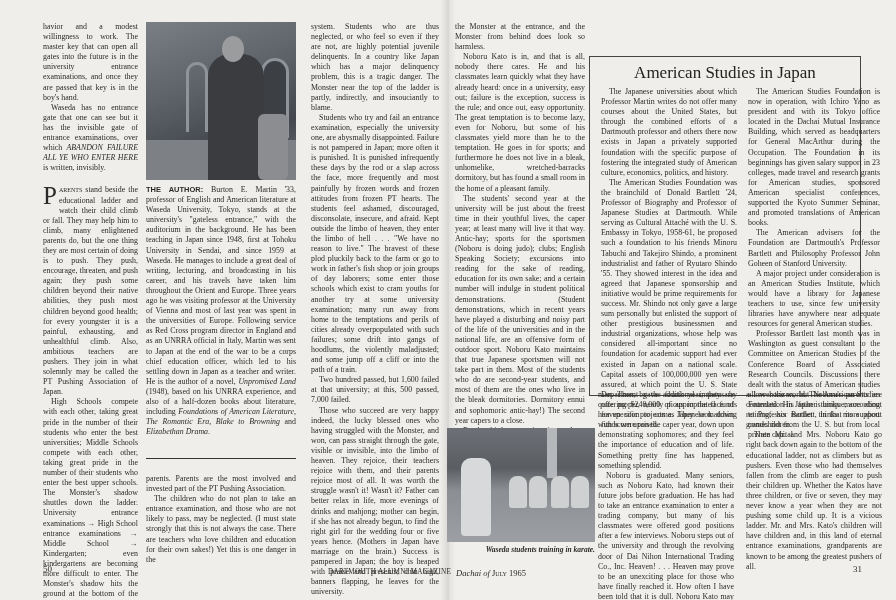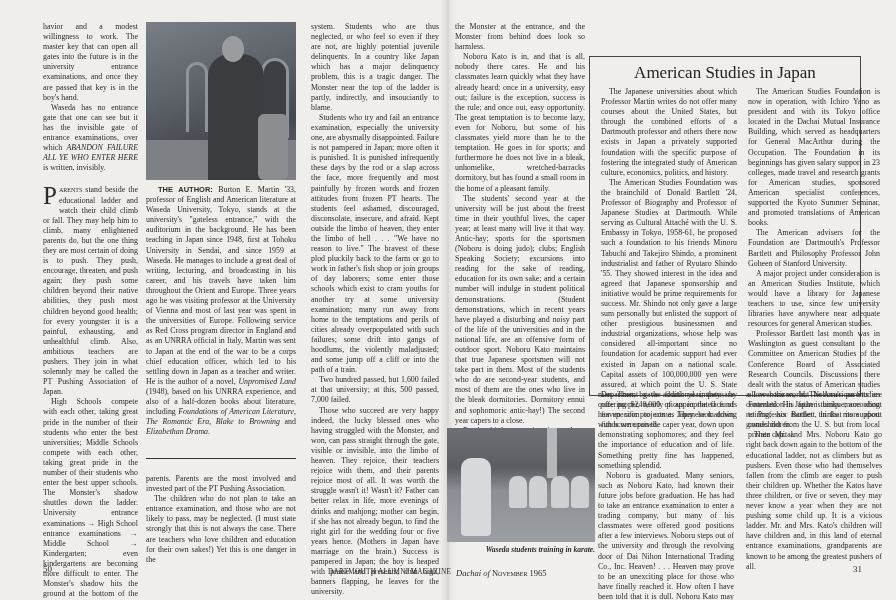--- a/index.html
+++ b/index.html
@@ -34,21 +34,21 @@
   .photo-author { position: absolute; left: 146px; top: 22px; width: 150px; height: 158px;
     background: linear-gradient(160deg, #7a7f86 0%, #5d6168 40%, #44484e 70%, #6b6f74 100%); overflow: hidden; }
   .photo-author .arch1 { position: absolute; left: 40px; top: 40px; width: 22px; height: 70px; border: 3px solid #8f939a; border-bottom: none; border-radius: 12px 12px 0 0; }
   .photo-author .arch2 { position: absolute; left: 115px; top: 36px; width: 28px; height: 80px; border: 3px solid #8f939a; border-bottom: none; border-radius: 14px 14px 0 0; background: #3c3f44; }
   .photo-author .figure { position: absolute; left: 62px; top: 32px; width: 56px; height: 126px; background: #3a3c40; border-radius: 22px 22px 0 0; }
   .photo-author .head { position: absolute; left: 76px; top: 14px; width: 22px; height: 26px; background: #9a9c9e; border-radius: 50%; }
   .photo-author .coat { position: absolute; left: 112px; top: 92px; width: 30px; height: 66px; background: #8b8d90; border-radius: 6px; }
   .photo-author .ground { position: absolute; left: 0; top: 118px; width: 150px; height: 40px; background: #7d8085; }
 
   .caption-author { position: absolute; left: 146px; top: 185px; width: 150px; font-size: 7.9px; line-height: 10.1px; text-align: justify; }
-  .caption-author .label { font-family: "Liberation Sans", "DejaVu Sans", sans-serif; font-weight: bold; font-size: 7.5px; margin-left: 12px; }
+  .caption-author .label { font-family: "Liberation Sans", "DejaVu Sans", sans-serif; font-weight: bold; font-size: 7.5px; }
   .rule-left { position: absolute; left: 146px; top: 458px; width: 150px; height: 1px; background: #333; }
 
   .box { position: absolute; left: 589px; top: 12px; width: 272px; height: 340px; border: 1.5px solid #444; background: #efeeea; margin-top: 44px; }
   .box-title { position: absolute; left: 0; top: 6px; width: 100%; text-align: center; font-size: 17px; line-height: 20px; color: #222; }
   #box-col1 { left: 11px; top: 30px; width: 136px; }
   #box-col2 { left: 158px; top: 30px; width: 132px; }
 
   .photo-karate { position: absolute; left: 447px; top: 428px; width: 148px; height: 114px;
     background: linear-gradient(180deg, #6d7076 0%, #5a5d62 35%, #8b8e92 55%, #9c9fa3 100%); overflow: hidden; }
   .photo-karate .pillar { position: absolute; left: 100px; top: 0; width: 10px; height: 50px; background: #b5b7ba; }
@@ -141,15 +141,15 @@
     <p class="noindent">man. Then, by the fourth year, they are quite proper, nearly pious in the face of heaven soon to come. They look down with scorn upon the caper year, down upon demonstrating sophomores; and they feel the importance of education and of life. Something pretty fine has happened, something splendid.</p>
     <p><span>Noboru is graduated. Many seniors, such as Noboru Kato, had known their future jobs before graduation. He has had to take an entrance examination to enter a trading company, but many of his classmates were offered good positions after a few interviews. Noboru steps out of the university and through the revolving door of Dai Nihon International Trading Co., Inc. Heaven! . . . Heaven may prove to be an unexciting place for those who have finally reached it. How often I have been told that it is dull. Noboru Kato may be bored but he is </span></p>
   </div>
   <div class="col" id="col6">
     <p class="noindent">a low horizon, but Noboru's parents are contented. His father thinks more about retiring; his mother thinks more about grandchildren.</p>
     <p>Then Mr. and Mrs. Noboru Kato go right back down again to the bottom of the educational ladder, not as climbers but as pushers. Even those who had themselves fallen from the climb are eager to push their children up. Whether the Katos have three children, or five or seven, they may never know a year when they are not pushing some child up. It is a vicious ladder. Mr. and Mrs. Kato's children will have children and, in this land of eternal entrance examinations, grandparents are known to be among the greatest pushers of all.</p>
   </div>
 
   <div class="folio" id="folio-left-num">50</div>
   <div class="folio" id="folio-left-mag">DARTMOUTH ALUMNI MAGAZINE</div>
-  <div class="folio" id="folio-right-issue"><em>Dachai</em> <em>of</em> <span class="sc">November 1965</span></div>
+  <div class="folio" id="folio-right-issue"><em>Dachai</em> <em>of</em> <span class="sc">July 1965</span></div>
   <div class="folio" id="folio-right-num">31</div>
 </div>
 
 </body></html>

